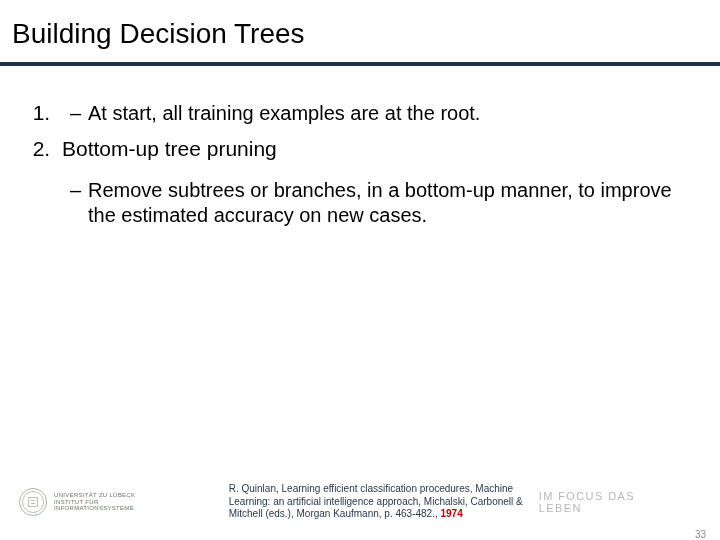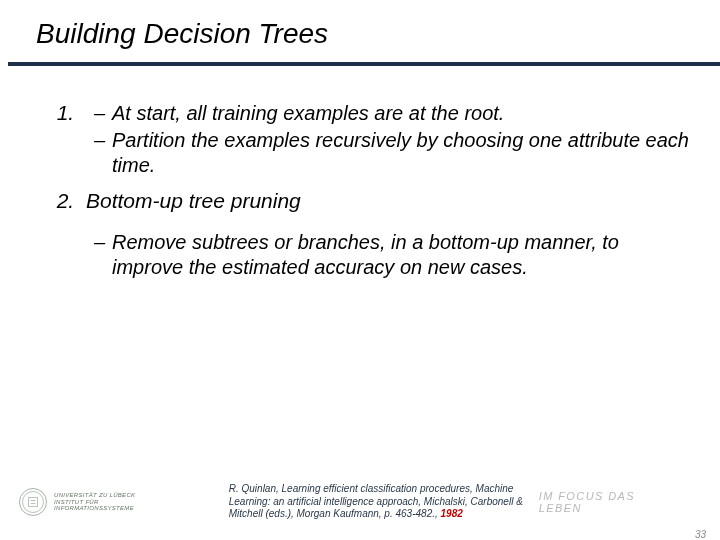--- a/index.html
+++ b/index.html
@@ -1,17 +1,17 @@
 <!DOCTYPE html>
 <html><head>
 <meta charset="utf-8">
 <style>
   * { margin: 0; padding: 0; box-sizing: border-box; }
   html, body { width: 720px; height: 540px; font-family: Arial, Helvetica, sans-serif; background: #fff; color: #000; }
-  .slide { width: 720px; height: 540px; position: relative; padding: 18px 28px 0 36px; font-style: italic; }
+  .slide { width: 720px; height: 540px; position: relative; padding: 18px 28px 0 12px; }
   .title { font-size: 28px; font-weight: 400; letter-spacing: 0px; padding-bottom: 10px; }
   .rule { height: 4px; background: #203048; margin: 2px -28px 0 -28px; }
   .content { padding-top: 18px; font-size: 21px; line-height: 1.25; }
   ol.top { list-style: decimal; padding-left: 44px; }
   ol.top > li { margin-bottom: 10px; padding-left: 6px; }
   ol.top > li > .head { }
   ul.sub { list-style: none; padding-left: 8px; margin-top: 16px; font-size: 20px; }
   ul.sub > li { position: relative; padding-left: 18px; margin-bottom: 2px; }
   ul.sub > li::before { content: "–"; position: absolute; left: 0; top: 0; }
   .footer { position: absolute; left: 0; right: 0; bottom: 10px; height: 56px; display: flex; align-items: center; }
@@ -28,21 +28,20 @@
 
 <div class="slide">
   <div class="title">Building Decision Trees</div>
   <div class="rule"></div>
 
   <div class="content">
     <ol class="top">
       <li>
         <ul class="sub">
           <li>At start, all training examples are at the root.</li>
-          <li>Partition the examples recursively by choosing one attribute each time.</li>
         </ul>
       </li>
       <li>
         <span class="head">Bottom-up tree pruning</span>
         <ul class="sub">
           <li>Remove subtrees or branches, in a bottom-up manner, to improve the estimated accuracy on new cases.</li>
         </ul>
       </li>
     </ol>
   </div>
@@ -53,18 +52,18 @@
         <circle cx="20" cy="20" r="18" fill="none" stroke="#8a9a8a" stroke-width="1"></circle>
         <circle cx="20" cy="20" r="14" fill="none" stroke="#8a9a8a" stroke-width="0.8"></circle>
         <path d="M14 14 L26 14 L26 26 L14 26 Z M17 18 L23 18 M17 22 L23 22" fill="none" stroke="#8a9a8a" stroke-width="0.8"></path>
       </svg>
       <div class="uni-text">
         <div>UNIVERSITÄT ZU LÜBECK</div>
         <div>INSTITUT FÜR INFORMATIONSSYSTEME</div>
       </div>
     </div>
     <div class="citation">
-      <span>R. Quinlan, Learning efficient classification procedures, Machine Learning: an artificial intelligence approach, Michalski, Carbonell &amp; Mitchell (eds.), Morgan Kaufmann, p. 463-482., </span><span class="year">1982</span>
+      <span>R. Quinlan, Learning efficient classification procedures, Machine Learning: an artificial intelligence approach, Michalski, Carbonell &amp; Mitchell (eds.), Morgan Kaufmann, p. 463-482., </span><span class="year">1974</span>
     </div>
     <div class="tagline">IM FOCUS DAS LEBEN</div>
   </div>
   <div class="pagenum">33</div>
 </div>
 
 </body></html>

